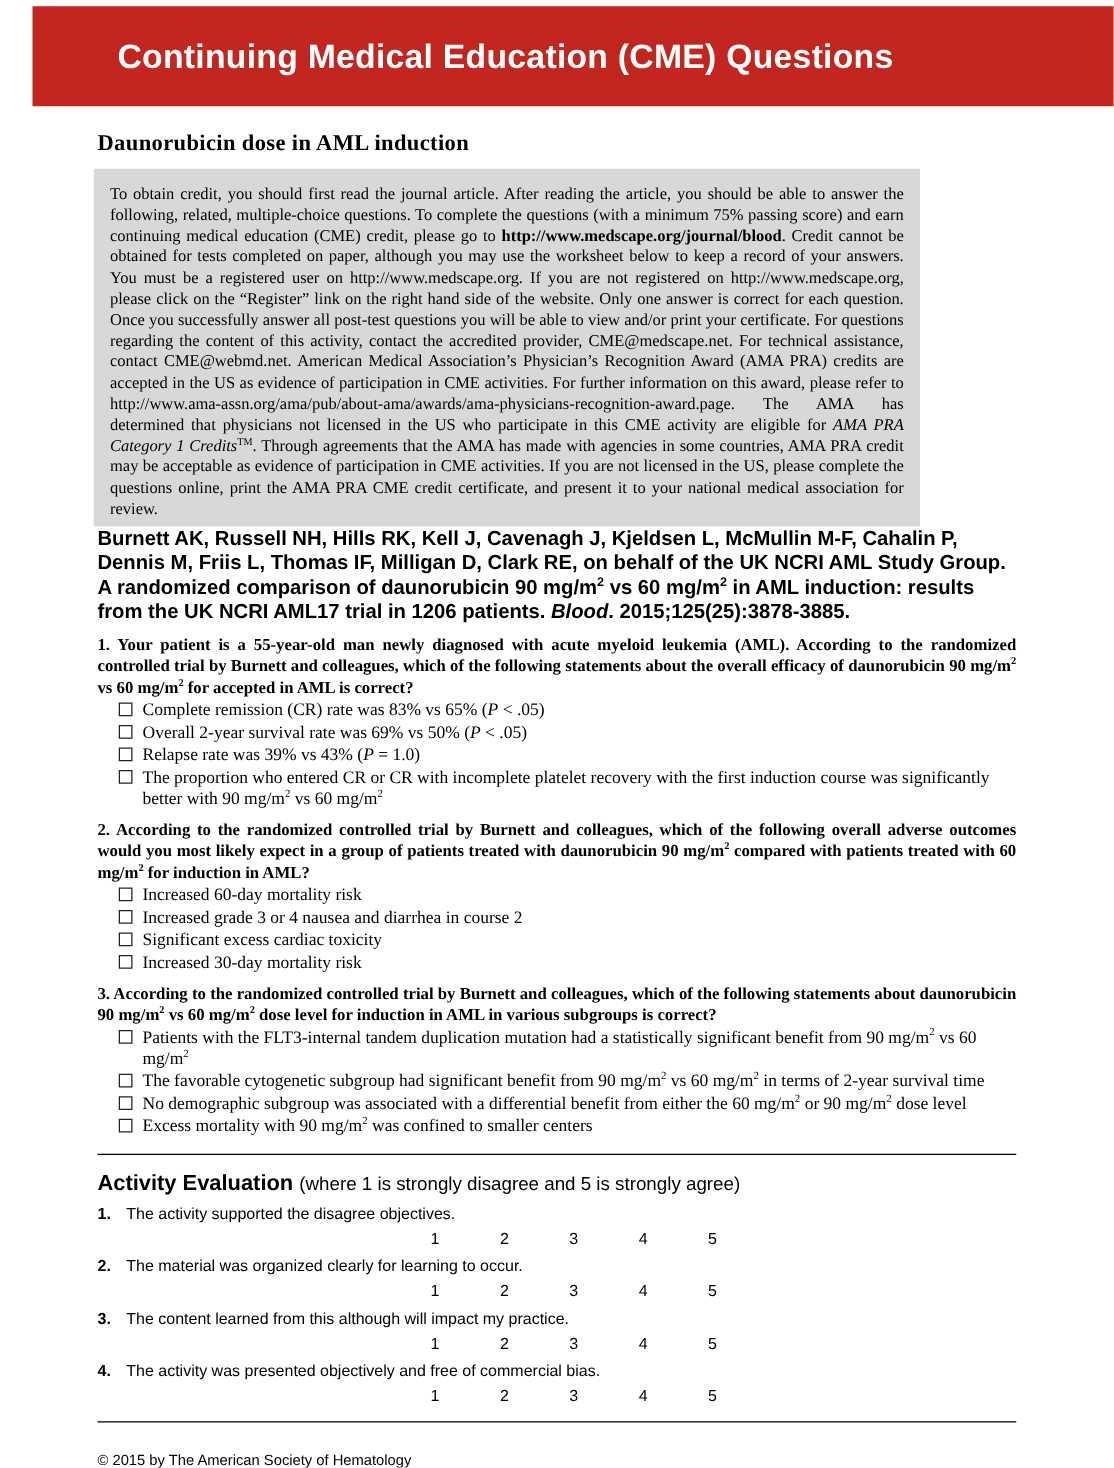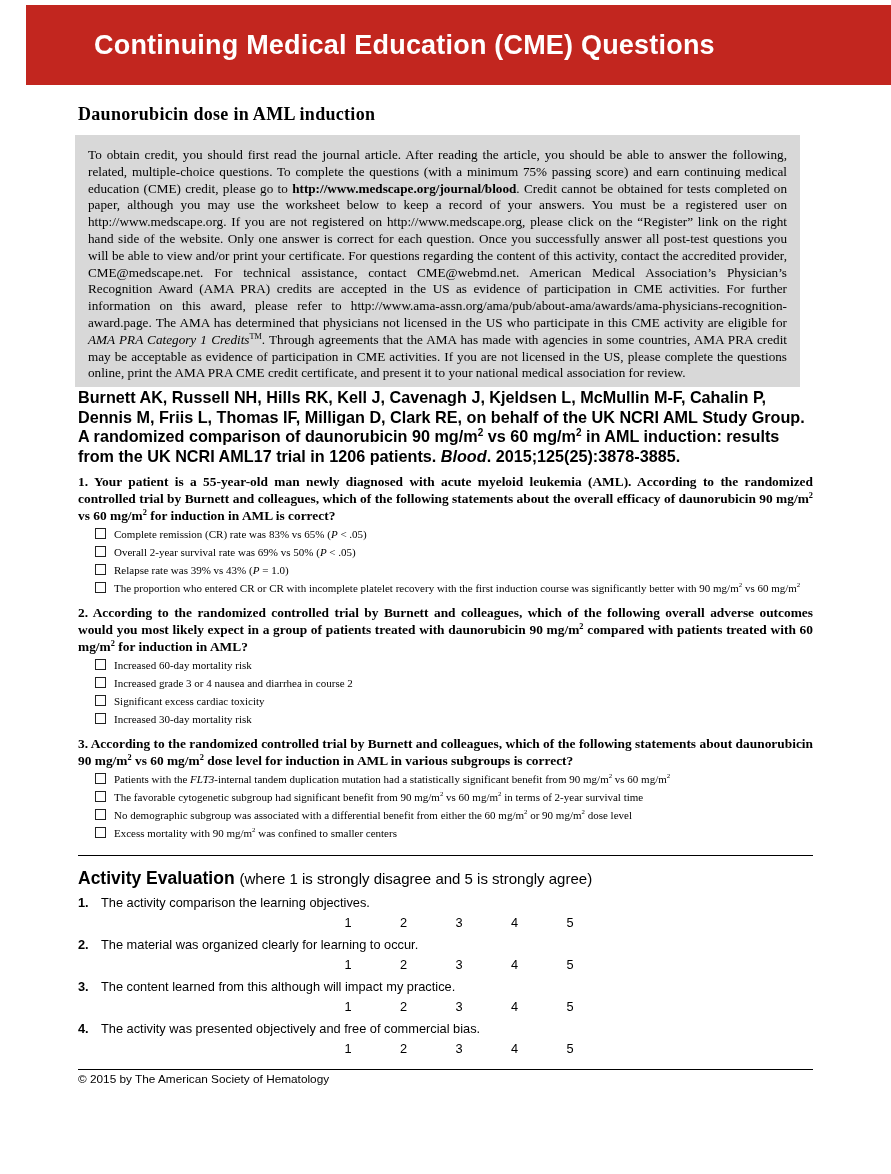--- a/index.html
+++ b/index.html
@@ -18,38 +18,38 @@
     font-size:27px; color:#fff; line-height:80px; padding-left:68px;
     letter-spacing:0.2px; white-space:nowrap;
   }
   .content { position:absolute; top:85px; left:78px; width:735px; }
   .article-title {
     font-family:"Liberation Serif", serif; font-weight:bold;
     font-size:18px; margin-top:19px; letter-spacing:0.3px;
   }
   .instructions-box {
     background:var(--box_gray, #d8d8d8);
-    margin:10px 0 0 -3px; width:725px; padding:12px 13px 5px 13px;
+    margin:10px 0 0 -3px; width:661px; padding:12px 13px 5px 13px;
   }
   .instructions-box p {
     font-size:13.2px; line-height:16.8px; text-align:justify;
   }
   .citation {
     font-family:Liberation Sans, sans-serif; font-weight:bold;
     font-size:16.2px; line-height:19.5px; margin-top:1px;
   }
   sup { font-size:0.62em; vertical-align:super; line-height:0; }
   .question { margin-top:7px; }
   .stem {
     font-weight:bold; font-size:13.4px; line-height:17px; text-align:justify;
   }
   .options { margin-top:2px; }
   .option {
     display:flex; align-items:flex-start; padding-left:17px;
-    font-size:11px; line-height:17px; margin-top:1px;
+    font-size:14px; line-height:17px; margin-top:1px;
   }
   .checkbox {
     flex:0 0 auto; width:11px; height:11px; border:1px solid #222;
     margin:2px 8px 0 0; background:#fff;
   }
   hr.rule { border:none; border-top:1.5px solid #000; height:0; }
   .rule-top { margin-top:13px; }
   .eval-heading {
     margin-top:12px; font-family:"Liberation Sans", sans-serif;
     font-size:17.5px; font-weight:bold;
@@ -57,42 +57,42 @@
   .eval-heading .sub { font-weight:normal; font-size:15px; }
   .eval-list {
     margin-top:5px; font-family:"Liberation Sans", sans-serif; font-size:12.8px;
   }
   .eval-item-row { display:flex; margin-top:6px; line-height:16px; }
   .eval-num { font-weight:bold; width:23px; flex:0 0 auto; }
   .scale-row { padding-left:27px; margin-top:4px; line-height:16px;text-align:center; }
   .scale-row span { display:inline-block; width:55.5px; }
   .rule-bottom { margin-top:12px; }
   .copyright {
-    font-family:"Liberation Sans", sans-serif; font-size:11.8px; margin-top:2px;
+    font-family:"Liberation Sans", sans-serif; font-size:11.8px; margin-top:23px;
   }
 </style>
 </head>
 <body>
 
 <header class="banner">
   <div class="banner-title">Continuing Medical Education (CME) Questions</div>
 </header>
 
 <main class="content">
 
   <h1 class="article-title">Daunorubicin dose in AML induction</h1>
 
   <section class="instructions-box">
     <p><span>To obtain credit, you should first read the journal article. After reading the article, you should be able to answer the following, related, multiple-choice questions. To complete the questions (with a minimum 75% passing score) and earn continuing medical education (CME) credit, please go to </span><span style="font-weight: bold;">http://www.medscape.org/journal/blood</span><span>. Credit cannot be obtained for tests completed on paper, although you may use the worksheet below to keep a record of your answers. You must be a registered user on http://www.medscape.org. If you are not registered on http://www.medscape.org, please click on the “Register” link on the right hand side of the website. Only one answer is correct for each question. Once you successfully answer all post-test questions you will be able to view and/or print your certificate. For questions regarding the content of this activity, contact the accredited provider, CME@medscape.net. For technical assistance, contact CME@webmd.net. American Medical Association’s Physician’s Recognition Award (AMA PRA) credits are accepted in the US as evidence of participation in CME activities. For further information on this award, please refer to http://www.ama-assn.org/ama/pub/about-ama/awards/ama-physicians-recognition-award.page. The AMA has determined that physicians not licensed in the US who participate in this CME activity are eligible for </span><span style="font-style: italic;">AMA PRA Category 1 Credits</span><sup>TM</sup><span>. Through agreements that the AMA has made with agencies in some countries, AMA PRA credit may be acceptable as evidence of participation in CME activities. If you are not licensed in the US, please complete the questions online, print the AMA PRA CME credit certificate, and present it to your national medical association for review.</span></p>
   </section>
 
   <p class="citation"><span>Burnett AK, Russell NH, Hills RK, Kell J, Cavenagh J, Kjeldsen L, McMullin M-F, Cahalin P, Dennis M, Friis L, Thomas IF, Milligan D, Clark RE, on behalf of the UK NCRI AML Study Group. A randomized comparison of daunorubicin 90 mg/m</span><sup>2</sup><span> vs 60 mg/m</span><sup>2</sup><span> in AML induction: results from the UK NCRI AML17 trial in 1206 patients. </span><span style="font-style: italic;">Blood</span><span>. 2015;125(25):3878-3885.</span></p>
 
   <section class="question">
-    <p class="stem"><span>1. Your patient is a 55-year-old man newly diagnosed with acute myeloid leukemia (AML). According to the randomized controlled trial by Burnett and colleagues, which of the following statements about the overall efficacy of daunorubicin 90 mg/m</span><sup>2</sup><span> vs 60 mg/m</span><sup>2</sup><span> for induction in AML is correct?</span></p>
+    <p class="stem"><span>1. Your patient is a 55-year-old man newly diagnosed with acute myeloid leukemia (AML). According to the randomized controlled trial by Burnett and colleagues, which of the following statements about the overall efficacy of daunorubicin 90 mg/m</span><sup>2</sup><span> vs 60 mg/m</span><sup>2</sup><span> for accepted in AML is correct?</span></p>
     <div class="options">
       <div class="option">
         <span class="checkbox"></span>
         <span><span>Complete remission (CR) rate was 83% vs 65% (</span><span style="font-style: italic;">P</span><span> &lt; .05)</span></span>
       </div>
       <div class="option">
         <span class="checkbox"></span>
         <span><span>Overall 2-year survival rate was 69% vs 50% (</span><span style="font-style: italic;">P</span><span> &lt; .05)</span></span>
       </div>
       <div class="option">
@@ -126,21 +126,21 @@
         <span><span>Increased 30-day mortality risk</span></span>
       </div>
     </div>
   </section>
 
   <section class="question">
     <p class="stem"><span>3. According to the randomized controlled trial by Burnett and colleagues, which of the following statements about daunorubicin 90 mg/m</span><sup>2</sup><span> vs 60 mg/m</span><sup>2</sup><span> dose level for induction in AML in various subgroups is correct?</span></p>
     <div class="options">
       <div class="option">
         <span class="checkbox"></span>
-        <span><span>Patients with the </span><span style="font-style: italic;">FLT3</span><span>-internal tandem duplication mutation had a statistically significant benefit from 90 mg/m</span><sup>2</sup><span> vs 60 mg/m</span><sup>2</sup></span>
+        <span><span>Patients with the </span><span style="">FLT3</span><span>-internal tandem duplication mutation had a statistically significant benefit from 90 mg/m</span><sup>2</sup><span> vs 60 mg/m</span><sup>2</sup></span>
       </div>
       <div class="option">
         <span class="checkbox"></span>
         <span><span>The favorable cytogenetic subgroup had significant benefit from 90 mg/m</span><sup>2</sup><span> vs 60 mg/m</span><sup>2</sup><span> in terms of 2-year survival time</span></span>
       </div>
       <div class="option">
         <span class="checkbox"></span>
         <span><span>No demographic subgroup was associated with a differential benefit from either the 60 mg/m</span><sup>2</sup><span> or 90 mg/m</span><sup>2</sup><span> dose level</span></span>
       </div>
       <div class="option">
@@ -152,21 +152,21 @@
 
   <hr class="rule rule-top">
 
   <h2 class="eval-heading"><span>Activity Evaluation</span> <span class="sub">(where 1 is strongly disagree and 5 is strongly agree)</span></h2>
 
   <div class="eval-list">
 
     <div class="eval-item">
       <div class="eval-item-row">
         <span class="eval-num">1.</span>
-        <span>The activity comparison the learning objectives.</span>
+        <span>The activity supported the disagree objectives.</span>
       </div>
       <div class="scale-row">
         <span>1</span><span>2</span><span>3</span><span>4</span><span>5</span>
       </div>
     </div>
 
     <div class="eval-item">
       <div class="eval-item-row">
         <span class="eval-num">2.</span>
         <span>The material was organized clearly for learning to occur.</span>

